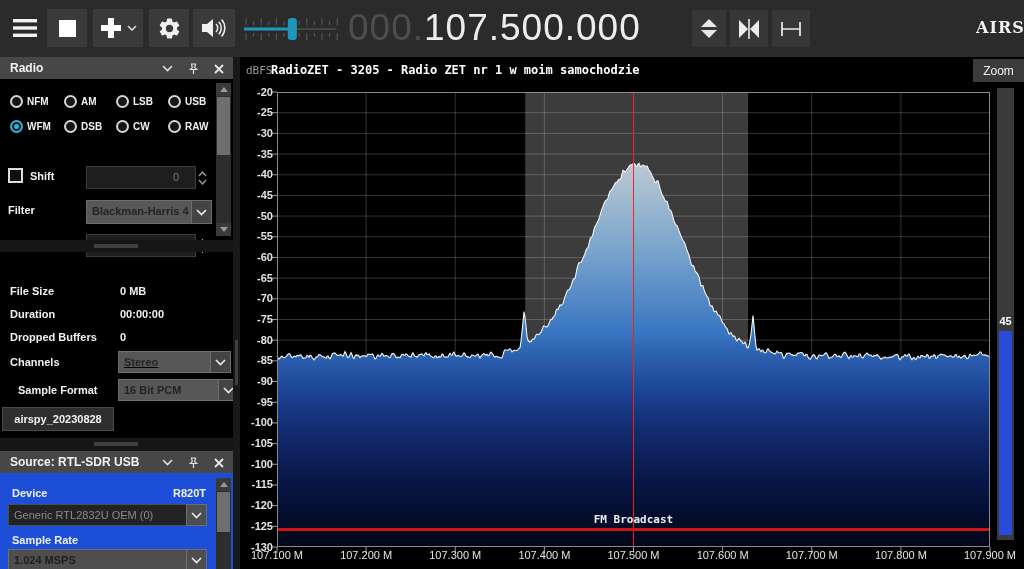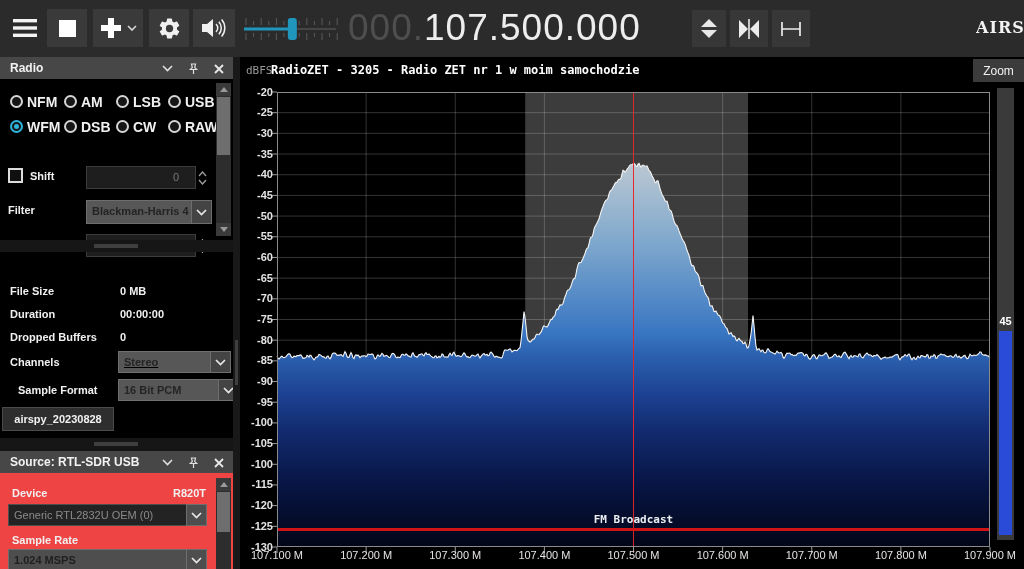--- a/index.html
+++ b/index.html
@@ -42,21 +42,21 @@
   .splitter { position:absolute; left:0; width:233px; background:#161616; }
   .splitter .grip { position:absolute; left:94px; top:4px; width:44px; height:4px; background:#3f3f3f; }
   #radio-modes { position:absolute; left:10px; top:90px; display:grid;
     grid-template-columns:54px 52px 52px 57px; grid-auto-rows:25px; }
   .mode { display:flex; align-items:center; gap:4px; cursor:pointer; }
   .rb { width:13px; height:13px; border-radius:50%; border:2px solid #d6d6d6;
     background:#161616; position:relative; flex:none; }
   .rb.sel { border-color:#2db4dc; }
   .rb.sel::after { content:''; position:absolute; left:2px; top:2px; width:5px; height:5px;
     border-radius:50%; background:#2db4dc; }
-  .mode span.mlbl { color:#f0f0f0; font-size:14px; font-weight:700; }
+  .mode span.mlbl { color:#f0f0f0; font-size:10px; font-weight:700; }
   .chk { position:absolute; width:15px; height:15px; border:2px solid #dcdcdc; background:#101010; }
   .sb { position:absolute; width:15px; background:#2d2d2d; }
   .sb .thumb { position:absolute; left:1px; width:13px; background:#6e6e6e; }
   .sb .ar { position:absolute; left:0; width:15px; height:13px; background:#3a3a3a;
     display:flex; align-items:center; justify-content:center; }
   .inforow { position:relative; height:23px; }
   .inforow .l { position:absolute; left:10px; top:3px; }
   .inforow .v { position:absolute; left:120px; top:3px; }
 
   
@@ -323,21 +323,21 @@
       <svg width="11" height="12" viewBox="0 0 11 12">
           <path d="M3.5 1h4l-.8 3.6 2 1.9H2.3l2-1.9z M5.5 6.5v4.5" stroke="#e0e0e0" stroke-width="1.2" fill="none"></path>
         </svg>
       </span>
     <span class="ph-ic" style="left:211px;">
       <svg width="10" height="10">
           <path d="M1 1l8 8M9 1l-8 8" stroke="#e8e8e8" stroke-width="1.8"></path>
         </svg>
       </span>
   </div>
-  <div class="abs" style="left:0;top:416px;width:260px;height:96px;background:#ef4444;">
+  <div class="abs" style="left:0;top:416px;width:260px;height:96px;background:#1d4ed8;">
     <div class="lbl" style="left:12px;top:14px;">Device</div>
     <div class="val" style="left:0;top:14px;width:206px;text-align:right;">R820T</div>
     <div class="dd" style="left:8px;top:31px;width:199px;height:22px;">
       <div class="body darkdd">Generic RTL2832U OEM (0)</div>
       <div class="chev" style="background:#4e4e4e;">
         <svg width="11" height="7">
             <polyline points="1,1 5.5,5.5 10,1" fill="none" stroke="#e8e8e8" stroke-width="1.7"></polyline>
           </svg>
         </div>
     </div>

